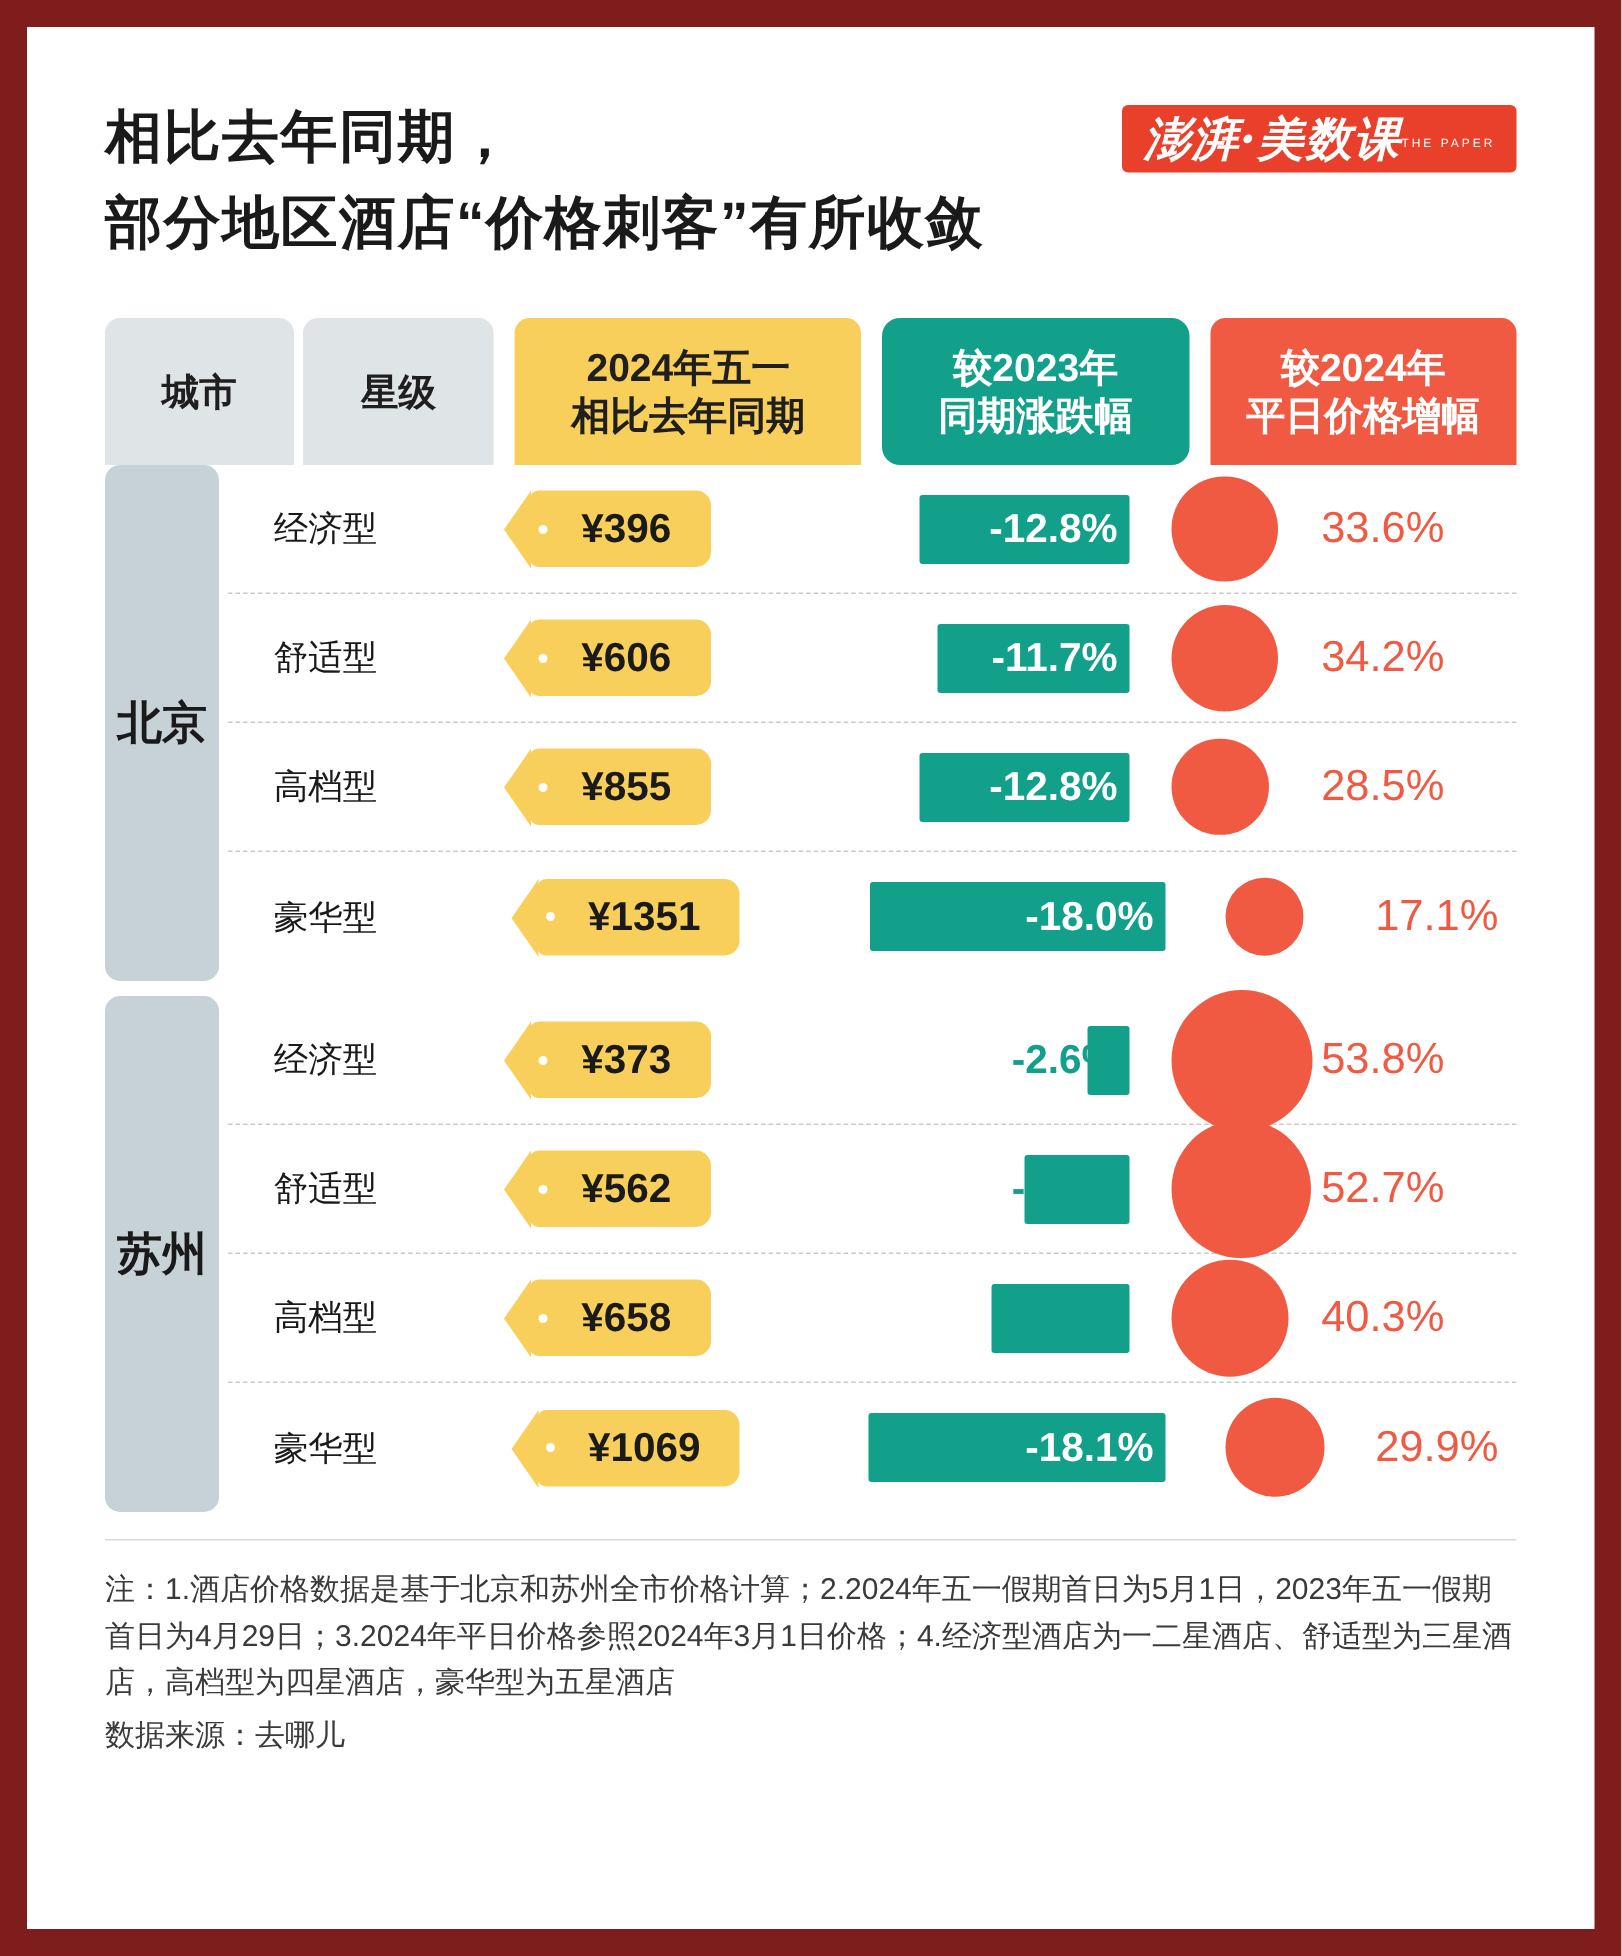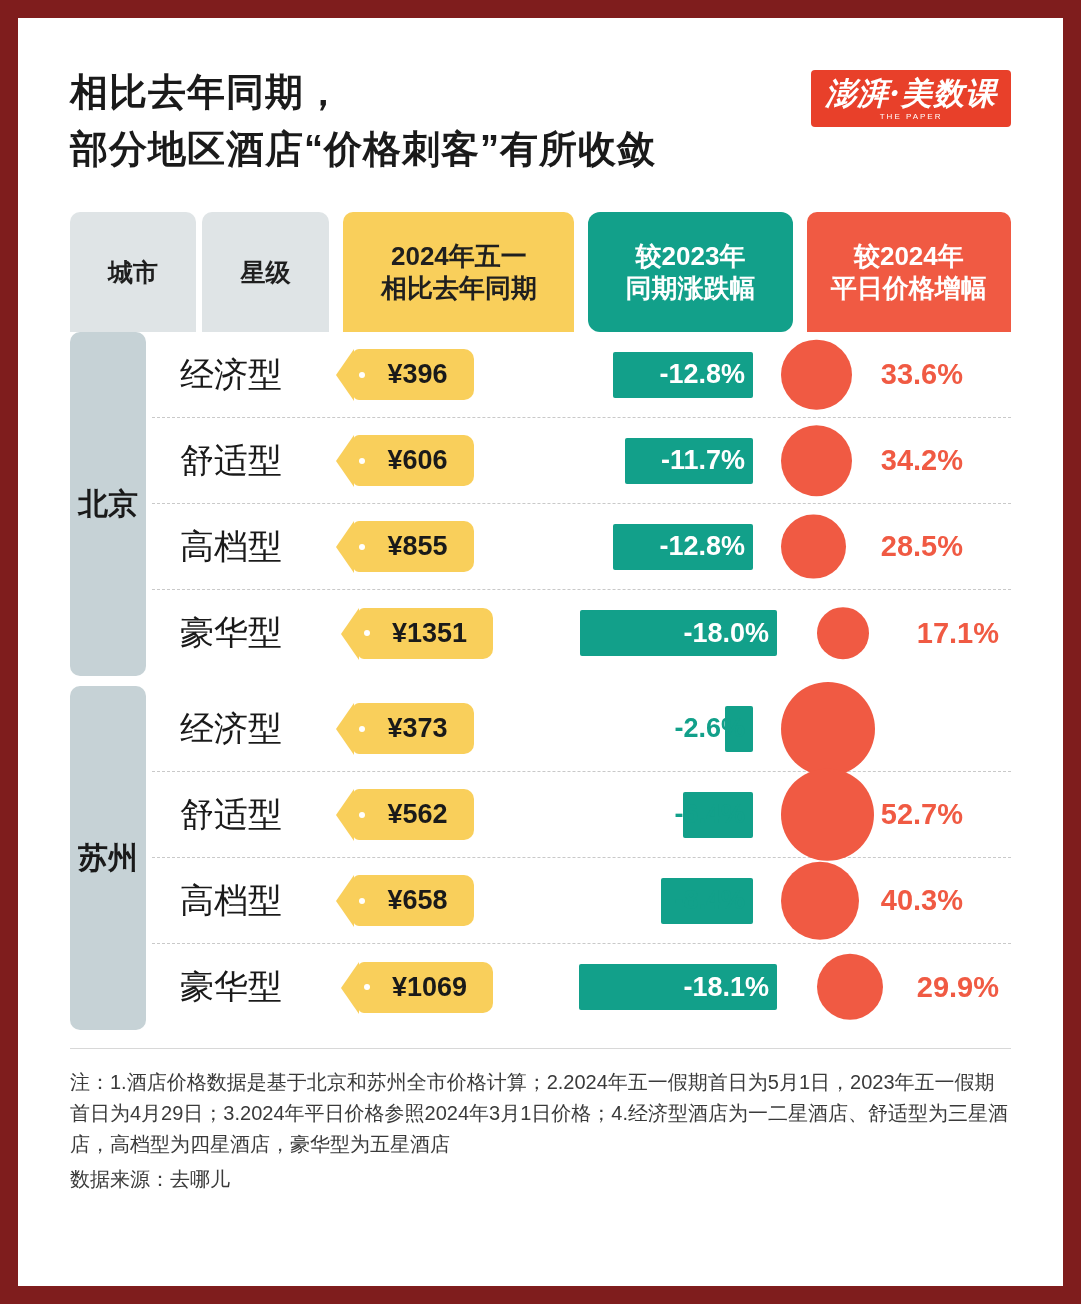--- a/index.html
+++ b/index.html
@@ -23,33 +23,33 @@
 
   
   .header { display: flex; align-items: flex-start; justify-content: space-between; }
   .title {
     font-size: 38px; font-weight: bold; color: #1a1a1a;
     line-height: 1.5; letter-spacing: 1px;
   }
   .logo {
     background: #e8402a; color: #fff; border-radius: 4px;
     padding: 8px 14px 6px 14px; margin-top: 6px;
-    display: flex; flex-direction: column; align-items: center;
+    display: flex; flex-direction: row; align-items: center;
     min-width: 190px;
   }
   .logo-main {
     font-family: "DejaVu Serif", serif;
     font-size: 31px; font-weight: bold; font-style: italic;
     letter-spacing: 1px; line-height: 1;
   }
   .logo-sub { font-size: 8px; letter-spacing: 2px; margin-top: 3px; }
 
   
   .table { margin-top: 34px; width: 100%; }
-  .thead { display: flex; align-items: stretch; height: 120px; }
+  .thead { display: flex; align-items: stretch; height: 98px; }
   .th {
     display: flex; align-items: center; justify-content: center;
     text-align: center; font-weight: bold; color: #1f1f1f;
     border-radius: 10px 10px 0 0;
   }
   .th-city  { width: 128px; background: #dfe4e6; font-size: 25px; }
   .th-star  { width: 130px; background: #dfe4e6; font-size: 25px; margin-left: 6px; }
   .th-price { width: 235px; background: #f9cf5b; margin-left: 14px; font-size: 26px; line-height: 1.25; }
   .th-yoy   { width: 208px; background: #12a08a; color:#fff; margin-left: 14px; font-size: 26px; line-height: 1.25; border-radius: 12px; }
   .th-wd    { width: 208px; background: #f05a43; color:#fff; margin-left: 14px; font-size: 26px; line-height: 1.25; }
@@ -62,21 +62,21 @@
     font-size: 30px; font-weight: bold; color: #1a1a1a;
   }
   .rows { flex: 1; margin-left: 6px; }
   .row {
     display: flex; align-items: center; height: 86px;
     border-bottom: 1px dashed #c9c9c9;
   }
   .row:last-child { border-bottom: none; gap: 12px; }
 
   .star-cell {
-    width: 130px; text-align: right; font-size: 34px; color: #1a1a1a;
+    width: 130px; text-align: center; font-size: 23px; color: #1a1a1a;
   }
   .price-cell {
     width: 235px; margin-left: 14px;
     display: flex; justify-content: center;
   }
   .tag {
     position: relative; background: #f9cf5b; color: #1a1a1a;
     font-size: 27px; font-weight: bold;
     padding: 10px 26px 10px 34px;
     border-radius: 6px 10px 10px 6px;
@@ -108,21 +108,21 @@
   .wd-cell {
     width: 208px; margin-left: 14px; position: relative; height: 86px;
     display: flex; align-items: center;
   }
   .bubble {
     position: absolute; left: 14px; top: 50%;
     background: #f05a43; border-radius: 50%; transform: translateY(-50%);
   }
   .wd-val {
     position: relative; z-index: 2; width: 100%; text-align: right;
-    padding-right: 12px; font-size: 29px; font-weight: bold; color: #f05a43;
+    padding-right: 12px; font-size: 29px; font-weight: normal; color: #f05a43;
   }
 
   
   .footer {
     margin-top: 18px; border-top: 1px solid #d8d8d8;
     padding-top: 18px; color: #3a3a3a; font-size: 20px; line-height: 1.55;
   }
   .footer .src { margin-top: 4px; }
 </style>
 </head>
@@ -236,20 +236,21 @@
                 <div class="star-cell">经济型</div>
                 <div class="price-cell">
                   <div class="tag">¥373</div>
                 </div>
                 <div class="yoy-cell">
                   <div class="yoy-bar" style="width: 28.442px;"></div>
                   <div class="yoy-val" style="color: rgb(18, 160, 138);">-2.6%</div>
                 </div>
                 <div class="wd-cell">
                   <div class="bubble" style="width: 94px; height: 94px;"></div>
+                  <div class="wd-val">53.8%</div>
                 </div>
               </div>
               <div class="row">
                 <div class="star-cell">舒适型</div>
                 <div class="price-cell">
                   <div class="tag">¥562</div>
                 </div>
                 <div class="yoy-cell">
                   <div class="yoy-bar" style="width: 70.011px;"></div>
                   <div class="yoy-val" style="color: rgb(18, 160, 138);">-6.4%</div>

